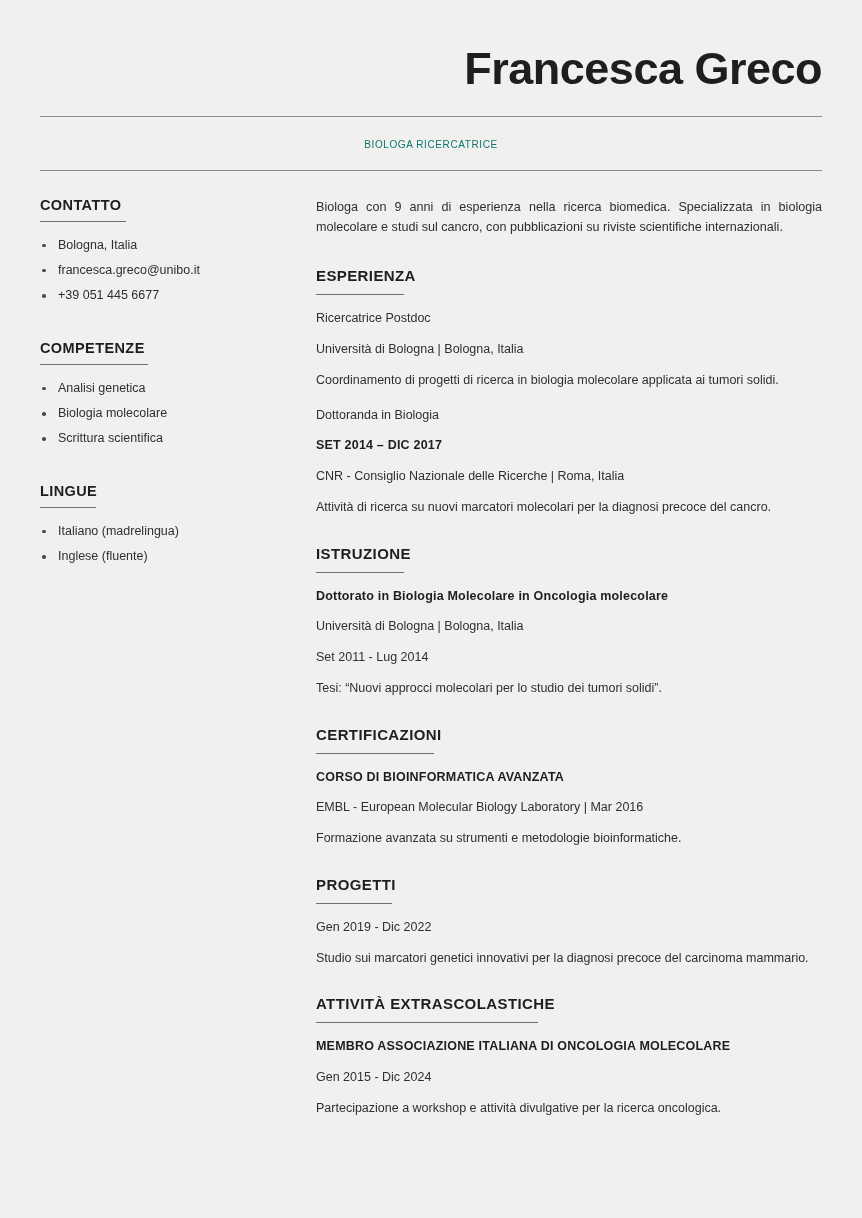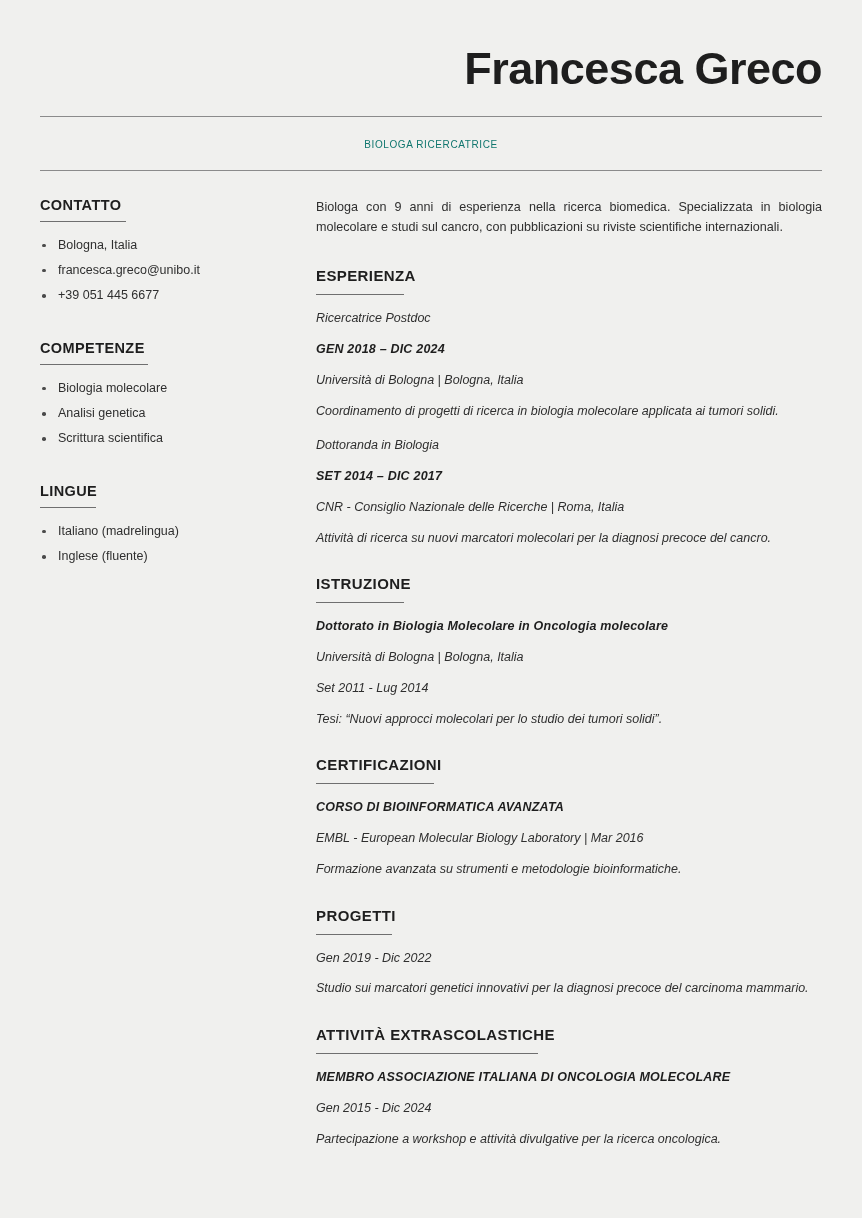--- a/index.html
+++ b/index.html
@@ -113,21 +113,21 @@
 
   
   .summary {
     font-size: 12.6px;
     line-height: 1.62;
     color: #2f2f2f;
     margin: 0 0 30px 0;
     text-align: justify;
   }
   .main .sec-block { margin-bottom: 28px; }
-  .entry { margin-bottom: 16px; font-style: italic; }
+  .entry { margin-bottom: 16px; }
   .entry:last-child { margin-bottom: 0; }
   .e-line {
     font-size: 12.5px;
     line-height: 1.5;
     color: #2f2f2f;
     margin: 0 0 12px 0;
   }
   .e-line.bold {
     font-weight: 700;
     color: #1e1e1e;
@@ -172,22 +172,22 @@
           <li>Bologna, Italia</li>
           <li>francesca.greco@unibo.it</li>
           <li>+39 051 445 6677</li>
         </ul>
       </section>
 
       <section class="sec-block">
         <h2 class="sec-title">COMPETENZE</h2>
         <hr class="sec-underline uline-comp">
         <ul class="bullets">
+          <li>Analisi genetica</li>
           <li>Biologia molecolare</li>
-          <li>Analisi genetica</li>
           <li>Scrittura scientifica</li>
         </ul>
       </section>
 
       <section class="sec-block">
         <h2 class="sec-title">LINGUE</h2>
         <hr class="sec-underline uline-ling">
         <ul class="bullets">
           <li>Italiano (madrelingua)</li>
           <li>Inglese (fluente)</li>
@@ -199,21 +199,20 @@
     <main class="main">
 
       <p class="summary">Biologa con 9 anni di esperienza nella ricerca biomedica. Specializzata in biologia molecolare e studi sul cancro, con pubblicazioni su riviste scientifiche internazionali.</p>
 
       <section class="sec-block">
         <h2 class="sec-title main-title">ESPERIENZA</h2>
         <hr class="sec-underline uline-exp">
 
         <div class="entry">
           <p class="e-line">Ricercatrice Postdoc</p>
-          <p class="e-line bold">GEN 2018 – DIC 2024</p>
           <p class="e-line">Università di Bologna | Bologna, Italia</p>
           <p class="e-line desc">Coordinamento di progetti di ricerca in biologia molecolare applicata ai tumori solidi.</p>
         </div>
 
         <div class="entry">
           <p class="e-line">Dottoranda in Biologia</p>
           <p class="e-line bold">SET 2014 – DIC 2017</p>
           <p class="e-line">CNR - Consiglio Nazionale delle Ricerche | Roma, Italia</p>
           <p class="e-line desc">Attività di ricerca su nuovi marcatori molecolari per la diagnosi precoce del cancro.</p>
         </div>

